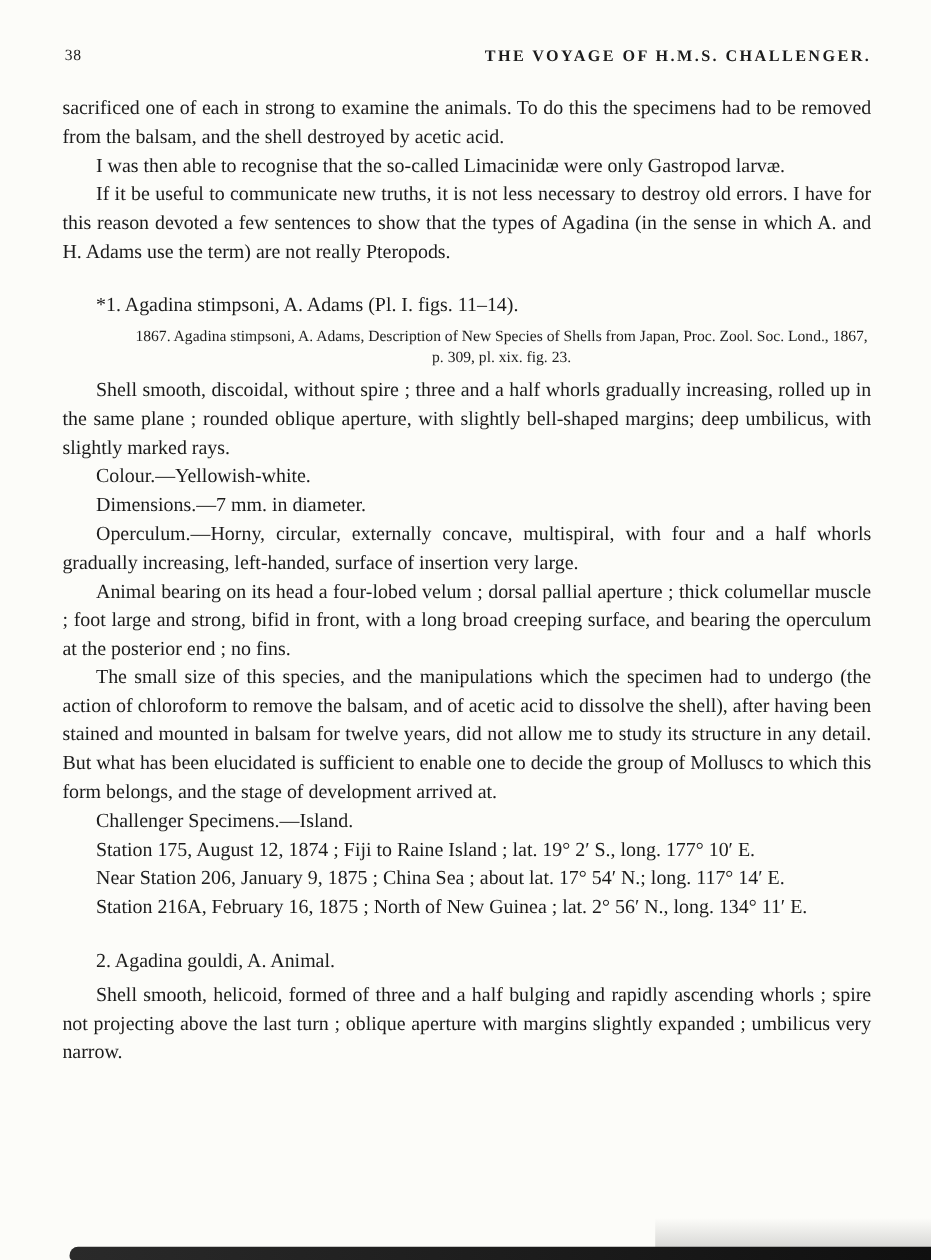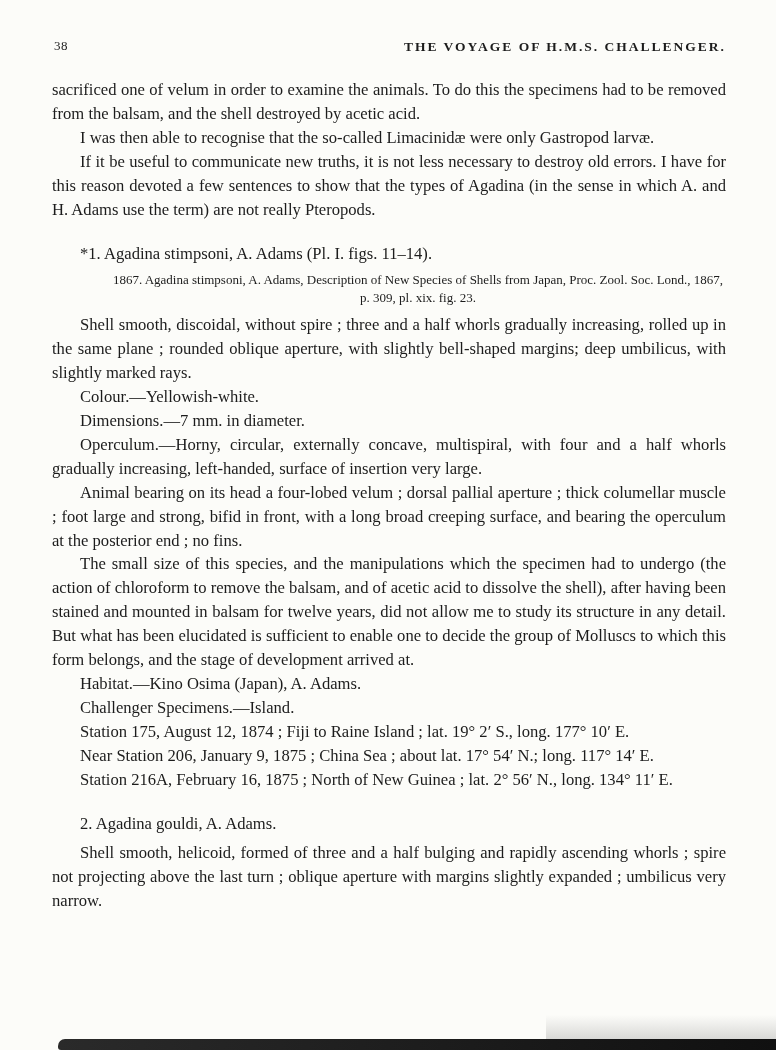--- a/index.html
+++ b/index.html
@@ -76,35 +76,34 @@
 </style>
 </head>
 <body>
 
 <div class="page">
   <div class="running-head">
     <span class="page-number">38</span>
     <span class="running-title">THE VOYAGE OF H.M.S. CHALLENGER.</span>
   </div>
   <div class="content">
-      <p class="opening"><span>sacrificed one of velum in order to examine the animals. To do this the specimens had to be removed from the balsam, and the shell destroyed by acetic acid.</span></p>
+      <p class="opening"><span>sacrificed one of each in strong to examine the animals. To do this the specimens had to be removed from the balsam, and the shell destroyed by acetic acid.</span></p>
       <p class="body"><span>I was then able to recognise that the so-called Limacinidæ were only Gastropod larvæ.</span></p>
       <p class="body"><span>If it be useful to communicate new truths, it is not less necessary to destroy old errors. I have for this reason devoted a few sentences to show that the types of </span><span class="it">Agadina</span><span> (in the sense in which A. and H. Adams use the term) are not really Pteropods.</span></p>
       <p class="heading"><span>*1. </span><span class="it">Agadina stimpsoni</span><span>, A. Adams (Pl. I. figs. 11–14).</span></p>
       <p class="citation"><span>1867. </span><span class="it">Agadina stimpsoni</span><span>, A. Adams, Description of New Species of Shells from Japan, Proc. Zool. Soc. Lond., 1867, p. 309, pl. xix. fig. 23.</span></p>
       <p class="body"><span class="it">Shell</span><span> smooth, discoidal, without spire ; three and a half whorls gradually increasing, rolled up in the same plane ; rounded oblique aperture, with slightly bell-shaped margins; deep umbilicus, with slightly marked rays.</span></p>
       <p class="body"><span class="it">Colour</span><span>.—Yellowish-white.</span></p>
       <p class="body"><span class="it">Dimensions</span><span>.—7 mm. in diameter.</span></p>
       <p class="body"><span class="it">Operculum</span><span>.—Horny, circular, externally concave, multispiral, with four and a half whorls gradually increasing, left-handed, surface of insertion very large.</span></p>
       <p class="body"><span>Animal bearing on its head a four-lobed velum ; dorsal pallial aperture ; thick columellar muscle ; foot large and strong, bifid in front, with a long broad creeping surface, and bearing the operculum at the posterior end ; no fins.</span></p>
       <p class="body"><span>The small size of this species, and the manipulations which the specimen had to undergo (the action of chloroform to remove the balsam, and of acetic acid to dissolve the shell), after having been stained and mounted in balsam for twelve years, did not allow me to study its structure in any detail. But what has been elucidated is sufficient to enable one to decide the group of Molluscs to which this form belongs, and the stage of development arrived at.</span></p>
-      <p class="body"><span class="it">Habitat</span><span>.—Kino Osima (Japan), A. Adams.</span></p>
       <p class="body"><span class="it">Challenger Specimens</span><span>.—Island.</span></p>
       <p class="body"><span>Station 175, August 12, 1874 ; Fiji to Raine Island ; lat. 19° 2′ S., long. 177° 10′ E.</span></p>
       <p class="body"><span>Near Station 206, January 9, 1875 ; China Sea ; about lat. 17° 54′ N.; long. 117° 14′ E.</span></p>
       <p class="body"><span>Station 216A, February 16, 1875 ; North of New Guinea ; lat. 2° 56′ N., long. 134° 11′ E.</span></p>
-      <p class="heading"><span>2. </span><span class="it">Agadina gouldi</span><span>, A. Adams.</span></p>
+      <p class="heading"><span>2. </span><span class="it">Agadina gouldi</span><span>, A. Animal.</span></p>
       <p class="body"><span class="it">Shell</span><span> smooth, helicoid, formed of three and a half bulging and rapidly ascending whorls ; spire not projecting above the last turn ; oblique aperture with margins slightly expanded ; umbilicus very narrow.</span></p>
     </div>
 </div>
 
 <div class="scan-shadow"></div>
 <div class="scan-bar"></div>
 
 </body></html>

